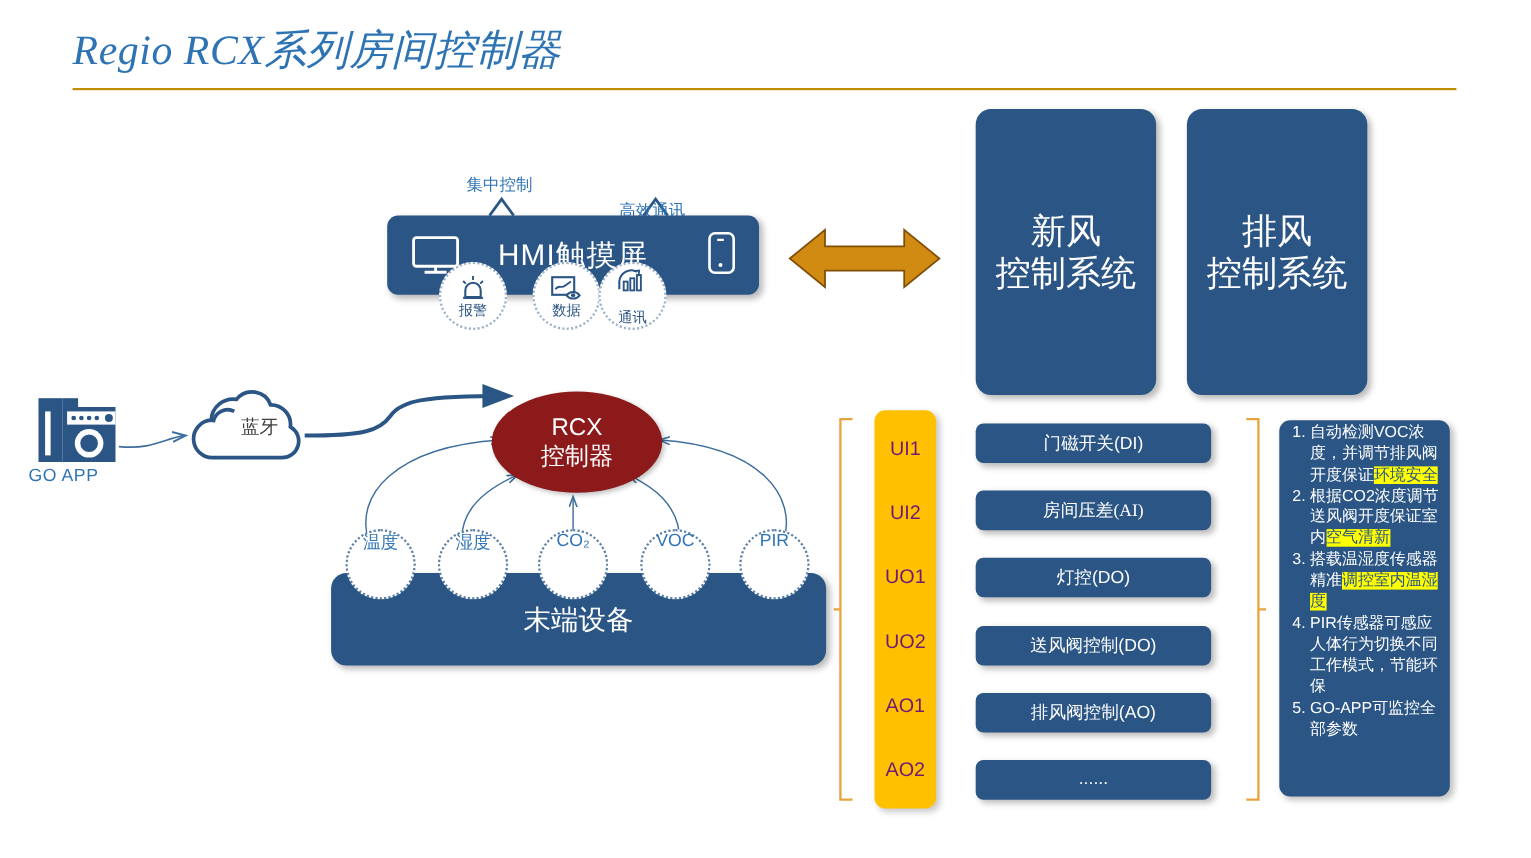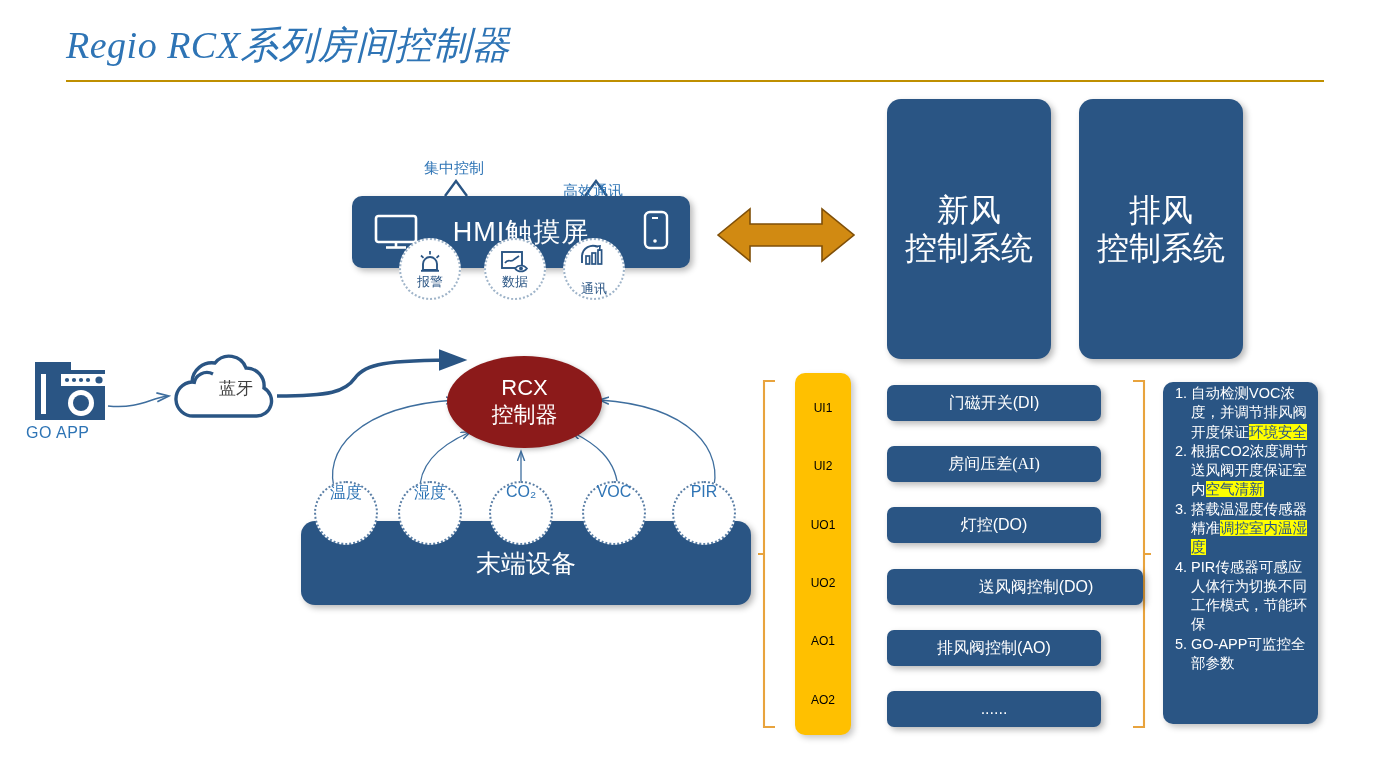--- a/index.html
+++ b/index.html
@@ -160,21 +160,21 @@
     position: absolute;
     left: 795px; top: 373px;
     width: 56px; height: 362px;
     background: #FFC000;
     border-radius: 10px;
     box-shadow: 3px 3px 6px rgba(0,0,0,0.22);
     display: flex; flex-direction: column;
     justify-content: space-around; align-items: center;
     padding: 6px 0; box-sizing: border-box;
   }
-  .io-item { font-size: 12px; color: #000000; }
+  .io-item { font-size: 18px; color: #701a75; }
 
   
   .fnbox {
     position: absolute;
     left: 887px;
     width: 214px; height: 36px;
     border-radius: 7px;
     font-size: 16px;
   }
 
@@ -276,21 +276,21 @@
       <svg width="30" height="24" viewBox="0 0 30 24">
         <rect x="2" y="2" width="20" height="16" fill="none" stroke="#2A5584" stroke-width="1.9"></rect>
         <path d="M5,13 C8,8 11,13 14,9.5 L19,6" fill="none" stroke="#2A5584" stroke-width="1.7"></path>
         <path d="M15,18.5 C18,14.5 24,14.5 27,18.5 C24,22.5 18,22.5 15,18.5 Z" fill="#ffffff" stroke="#2A5584" stroke-width="1.7"></path>
         <circle cx="21" cy="18.5" r="1.9" fill="#2A5584"></circle>
       </svg>
     </span>
     <span class="blabel">数据</span>
   </div>
 
-  <div class="badge" style="left:563px; top:238px;gap:14px;">
+  <div class="badge" style="left:544px; top:238px;gap:14px;">
     <span class="bicon">
       <svg width="30" height="24" viewBox="0 0 30 24">
         <path d="M3,20 L3,13 A11,11 0 0 1 19,4" fill="none" stroke="#2A5584" stroke-width="1.9"></path>
         <path d="M16,3.5 L21,3 L20.5,8" fill="none" stroke="#2A5584" stroke-width="1.7"></path>
         <rect x="7" y="13" width="3.6" height="8" fill="none" stroke="#2A5584" stroke-width="1.7"></rect>
         <rect x="13" y="10" width="3.6" height="11" fill="none" stroke="#2A5584" stroke-width="1.7"></rect>
         <rect x="19" y="7" width="3.6" height="14" fill="none" stroke="#2A5584" stroke-width="1.7"></rect>
       </svg>
     </span>
     <span class="blabel">通讯</span>
@@ -377,21 +377,21 @@
 
   <div class="bluebox fnbox" style="top:385px;">
     <span>门磁开关(DI)</span>
   </div>
   <div class="bluebox fnbox" style="top:446px;font-family:Liberation Serif, serif;">
     <span>房间压差(AI)</span>
   </div>
   <div class="bluebox fnbox" style="top:507px;">
     <span>灯控(DO)</span>
   </div>
-  <div class="bluebox fnbox" style="top:569px;padding-left:42px;">
+  <div class="bluebox fnbox" style="top:569px;">
     <span>送风阀控制(DO)</span>
   </div>
   <div class="bluebox fnbox" style="top:630px;">
     <span>排风阀控制(AO)</span>
   </div>
   <div class="bluebox fnbox" style="top:691px;">
     <span>......</span>
   </div>
 
   <div id="feature-box">

